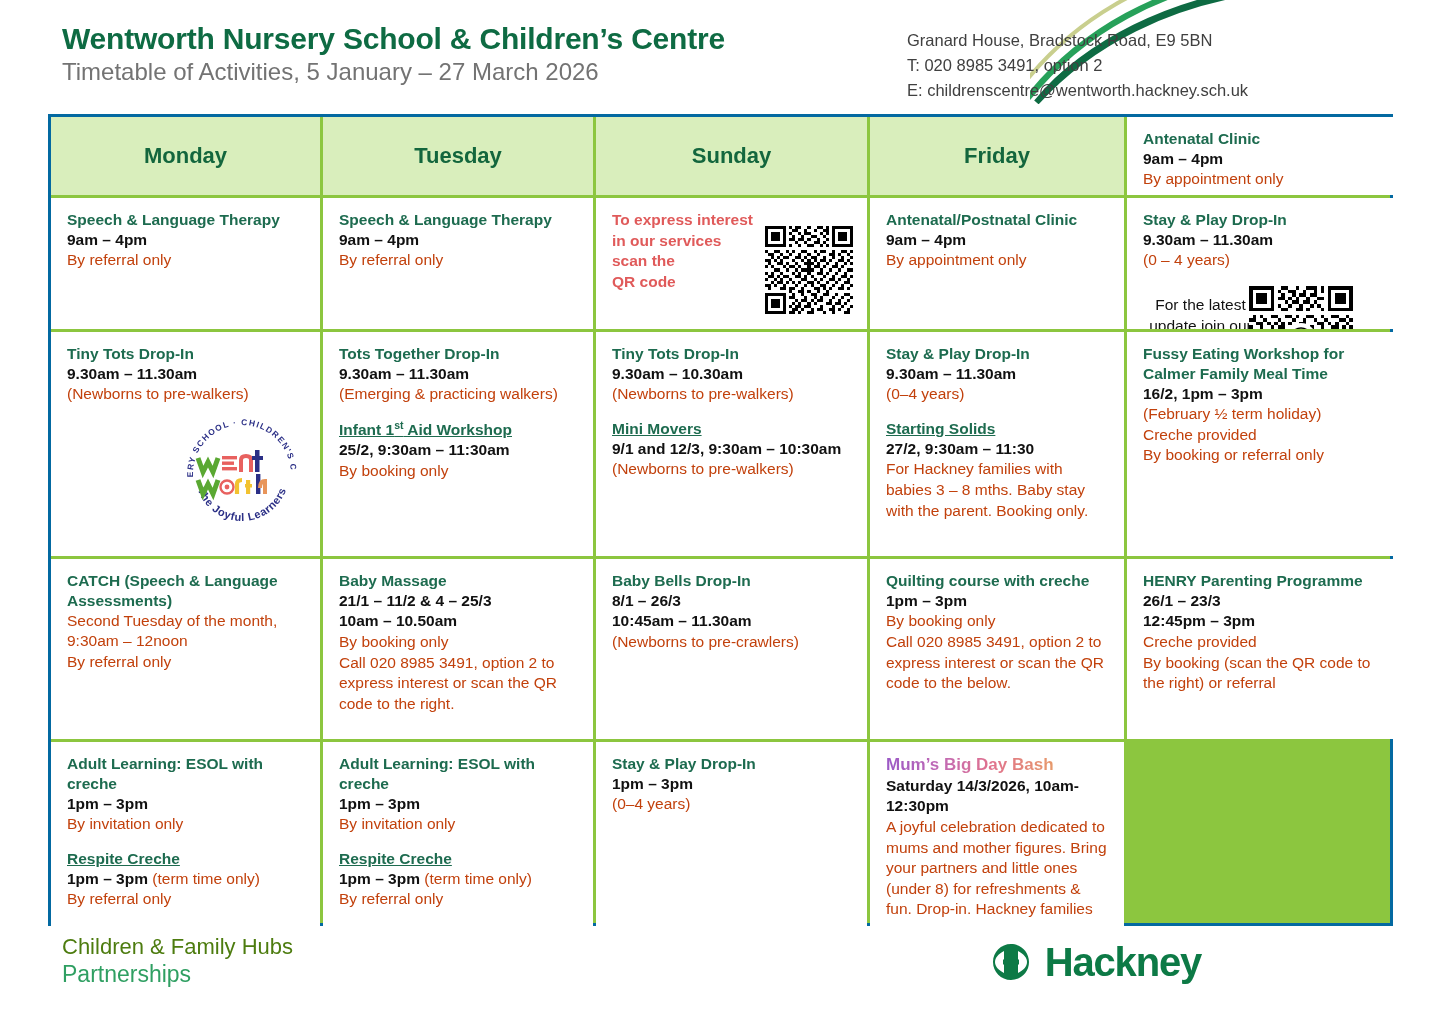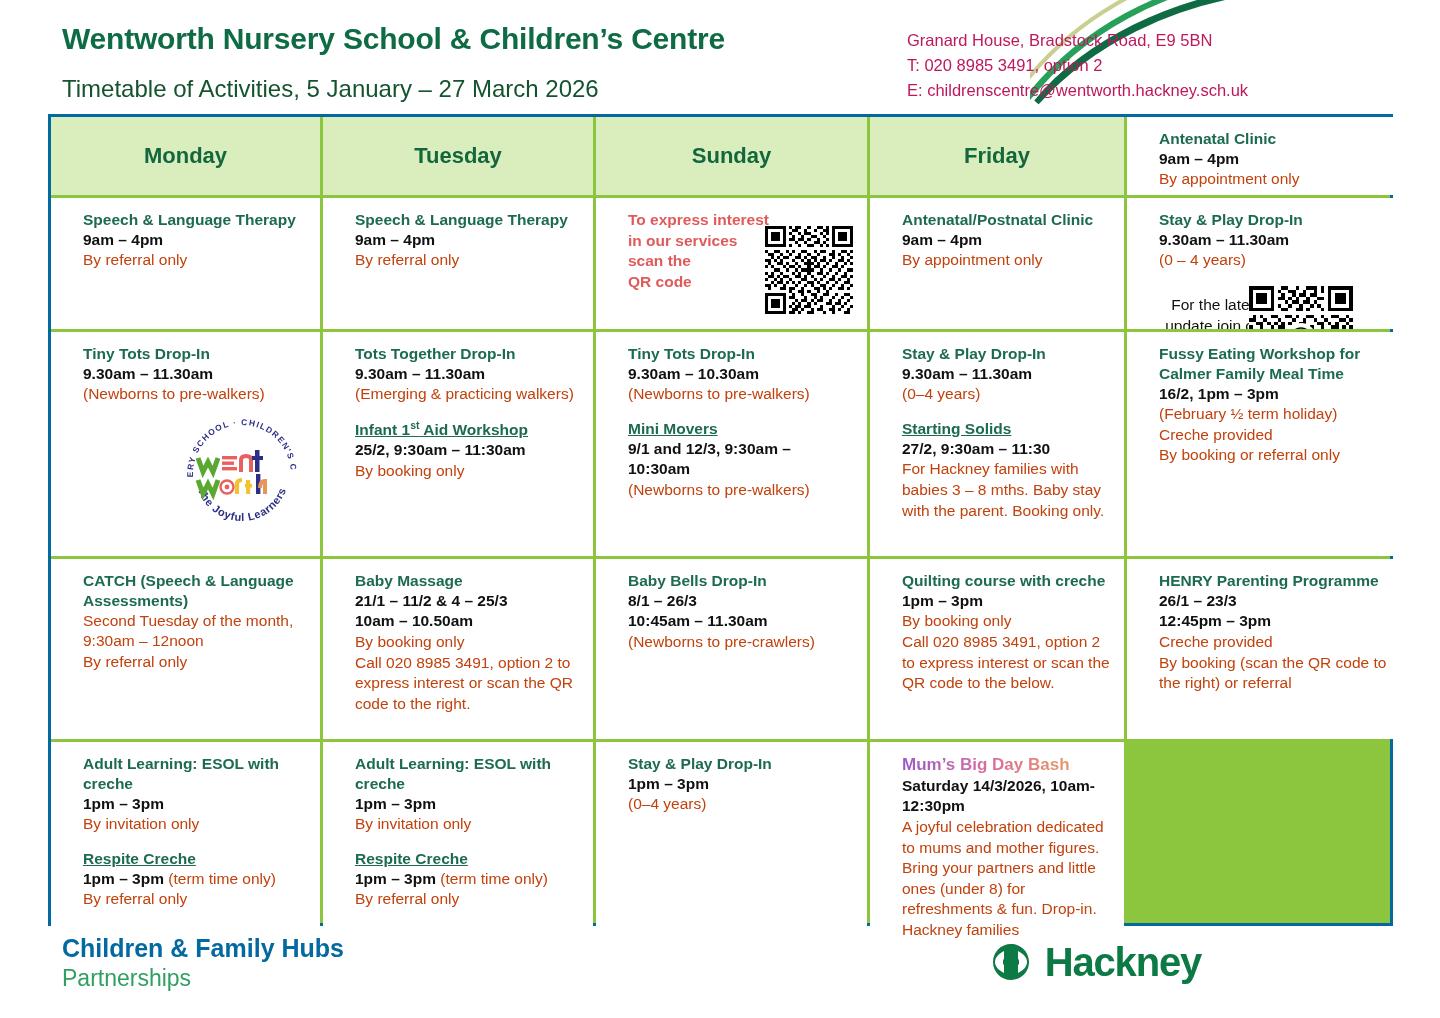--- a/index.html
+++ b/index.html
@@ -18,25 +18,25 @@
   
   .swoosh { position: absolute; top: -6px; right: -4px; width: 230px; height: 110px; pointer-events: none; }
 
   
   .header { position: absolute; left: 62px; top: 22px; right: 60px; height: 92px; }
   .school-name {
     font-size: 30px; font-weight: bold; color: #0e6b43; letter-spacing: -0.2px;
     line-height: 1.1;
   }
   .subtitle {
-    font-size: 24px; color: #14532d; margin-top: 20px; line-height: 1.15; font-weight: 400;
+    font-size: 24px; color: #737373; margin-top: 3px; line-height: 1.15; font-weight: 400;
   }
   .contact {
     position: absolute; left: 845px; top: 6px; width: 480px;
-    font-size: 16.5px; color: #be185d; line-height: 1.53;
+    font-size: 16.5px; color: #404040; line-height: 1.53;
   }
   .contact div { white-space: nowrap; }
 
   
   .grid {
     position: absolute; left: 48px; top: 114px;
     width: 1345px; height: 812px;
     display: grid;
     grid-template-columns: 269px 270px 271px 254px 281px;
     grid-template-rows: 78px 131px 224px 180px 199px;
@@ -45,21 +45,21 @@
     gap: 3px;
     padding: 0px;
   }
   .hcell {
     background: #d9eebc;
     display: flex; align-items: center; justify-content: center;
     font-size: 22px; font-weight: bold; color: #13663d;
   }
   .cell {
     background: #ffffff;
-    padding: 12px 14px 8px 32px;
+    padding: 12px 14px 8px 16px;
     position: relative;
     overflow: hidden;
   }
   .ttl {
     color: #1d6b4f; font-weight: bold; font-size: 15.5px; line-height: 1.28;
   }
   .ttl.spaced { margin-top: 14px; text-decoration: underline; }
   .bold { font-weight: bold; color: #111; font-size: 15.5px; line-height: 1.33; }
   .plain { color: #c2410c; font-size: 15.5px; line-height: 1.33; font-weight: 400; }
   .red { color: #e05a5a; font-weight: bold; font-size: 15.5px; line-height: 1.33; }
@@ -83,21 +83,21 @@
     width: 30px; height: 30px; border-radius: 50%;
     background: #ffffff; display: flex; align-items: center; justify-content: center;
   }
   .wa-badge svg { width: 22px; height: 22px; }
 
   
   .logo-badge { position: absolute; right: 14px; top: 78px; width: 128px; height: 128px; }
 
   
   .footer-left { position: absolute; left: 62px; top: 935px; }
-  .fl-1 { font-size: 25px; font-weight: bold; color: #0369a1; line-height: 1.1; }
+  .fl-1 { font-size: 22px; font-weight: normal; color: #4d7c0f; line-height: 1.1; }
   .fl-2 { font-size: 23px; color: #2f9f62; line-height: 1.15; margin-top: 2px; }
   .footer-right { position: absolute; right: 55px; top: 940px; display: flex; align-items: center; gap: 12px; }
   .hk-mark { width: 44px; height: 44px; }
   .hk-word { font-size: 40px; font-weight: bold; color: #0d7a46; letter-spacing: -1.2px; line-height: 1; }
   .sup { font-size: 0.68em; vertical-align: super; }
 </style>
 </head>
 <body>
 
 <div id="page">

